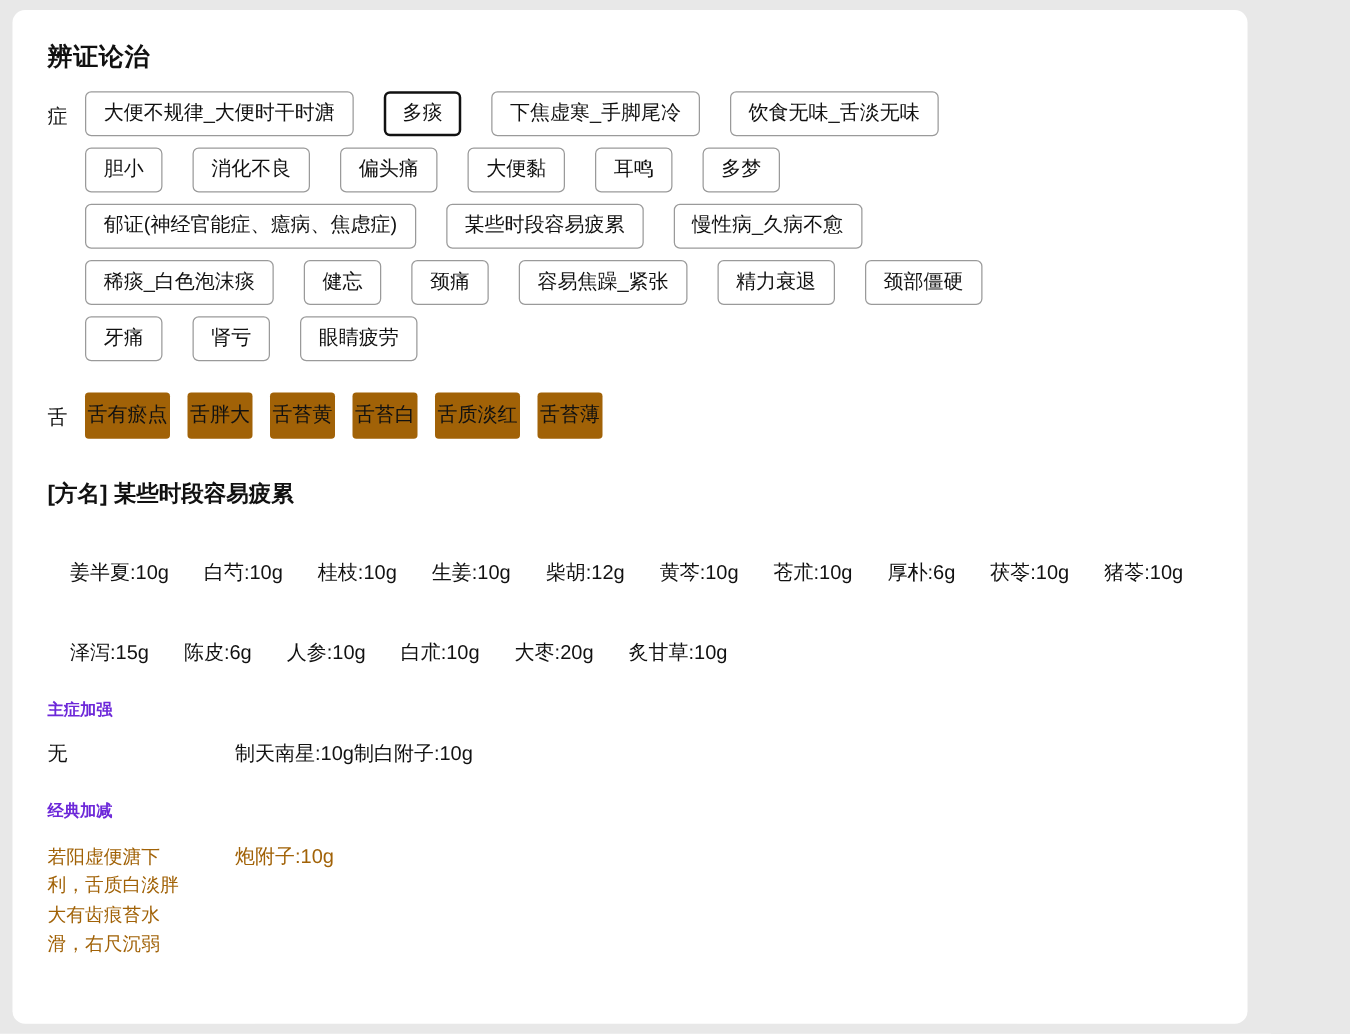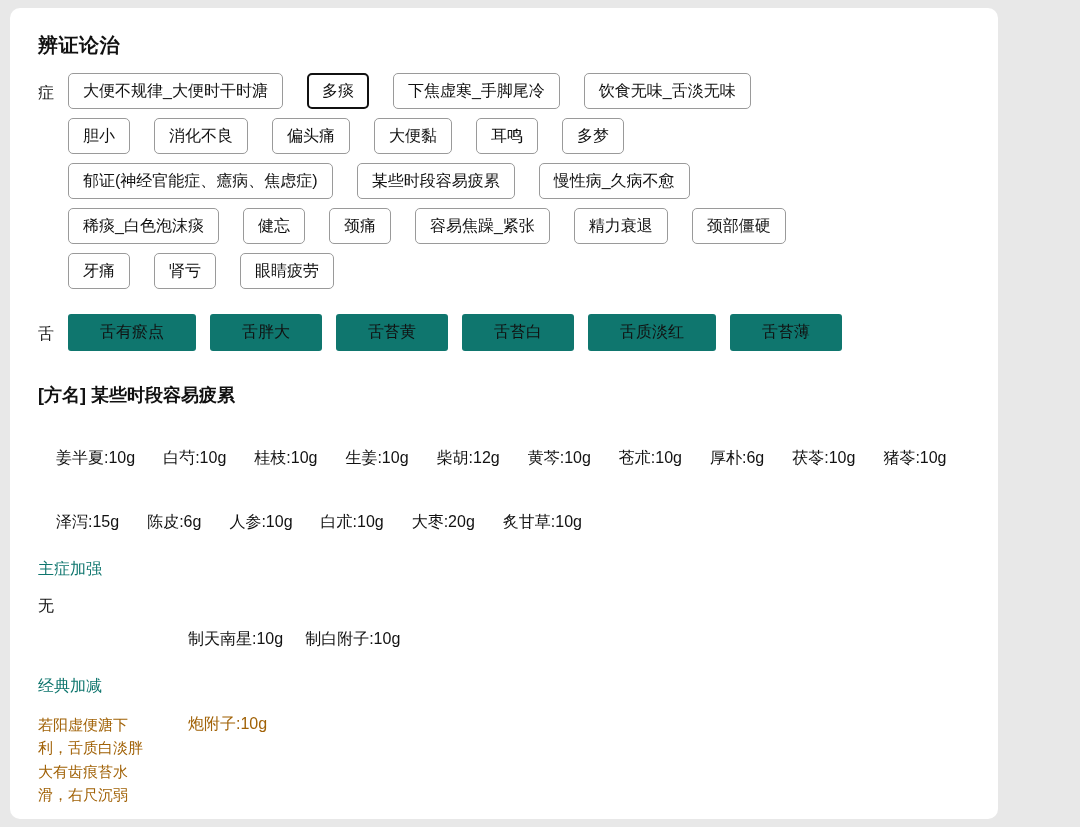--- a/index.html
+++ b/index.html
@@ -71,24 +71,24 @@
   .chip.selected {
     border: 2px solid #111;
     padding: 6px 13px;
     font-weight: 400;
   }
   .tongue-row {
     margin-top: 16px;
   }
   .tongue-chip {
     display: inline-block;
-    background: #0f766e;
+    background: #a16207;
     border: none;
     border-radius: 3px;
-    padding: 8px 32px;
+    padding: 8px 2px;
     font-size: 16px;
     color: #111;
     white-space: nowrap;
   }
   .tongue-line {
     display: flex;
     flex-wrap: wrap;
     gap: 14px;
     align-items: center;
   }
@@ -106,40 +106,38 @@
     padding-left: 18px;
     margin-bottom: 18px;
     column-gap: 28px;
     row-gap: 12px;
   }
   .herb {
     white-space: nowrap;
     margin-top: 25px;
   }
   .sub-title {
-    font-size: 16px;
-    color: #0f766e;
-    font-weight: 400;
+    font-size: 13px;
+    color: #6d28d9;
+    font-weight: 700;
     margin: 26px 0 16px 0;
   }
   .aug-row {
     display: flex;
     align-items: flex-start;
     font-size: 16px;
     color: #111;
   }
   .aug-key {
     width: 150px;
     flex: 0 0 150px;
   }
   .aug-vals {
     display: flex;
-    gap: 22px;
-    flex-wrap: wrap;
-    margin-top: 33px;
+    flex-wrap: wrap;
   }
   .classic-row {
     display: flex;
     align-items: flex-start;
     font-size: 15px;
     color: #a16207;
   }
   .classic-key {
     width: 150px;
     flex: 0 0 150px;

